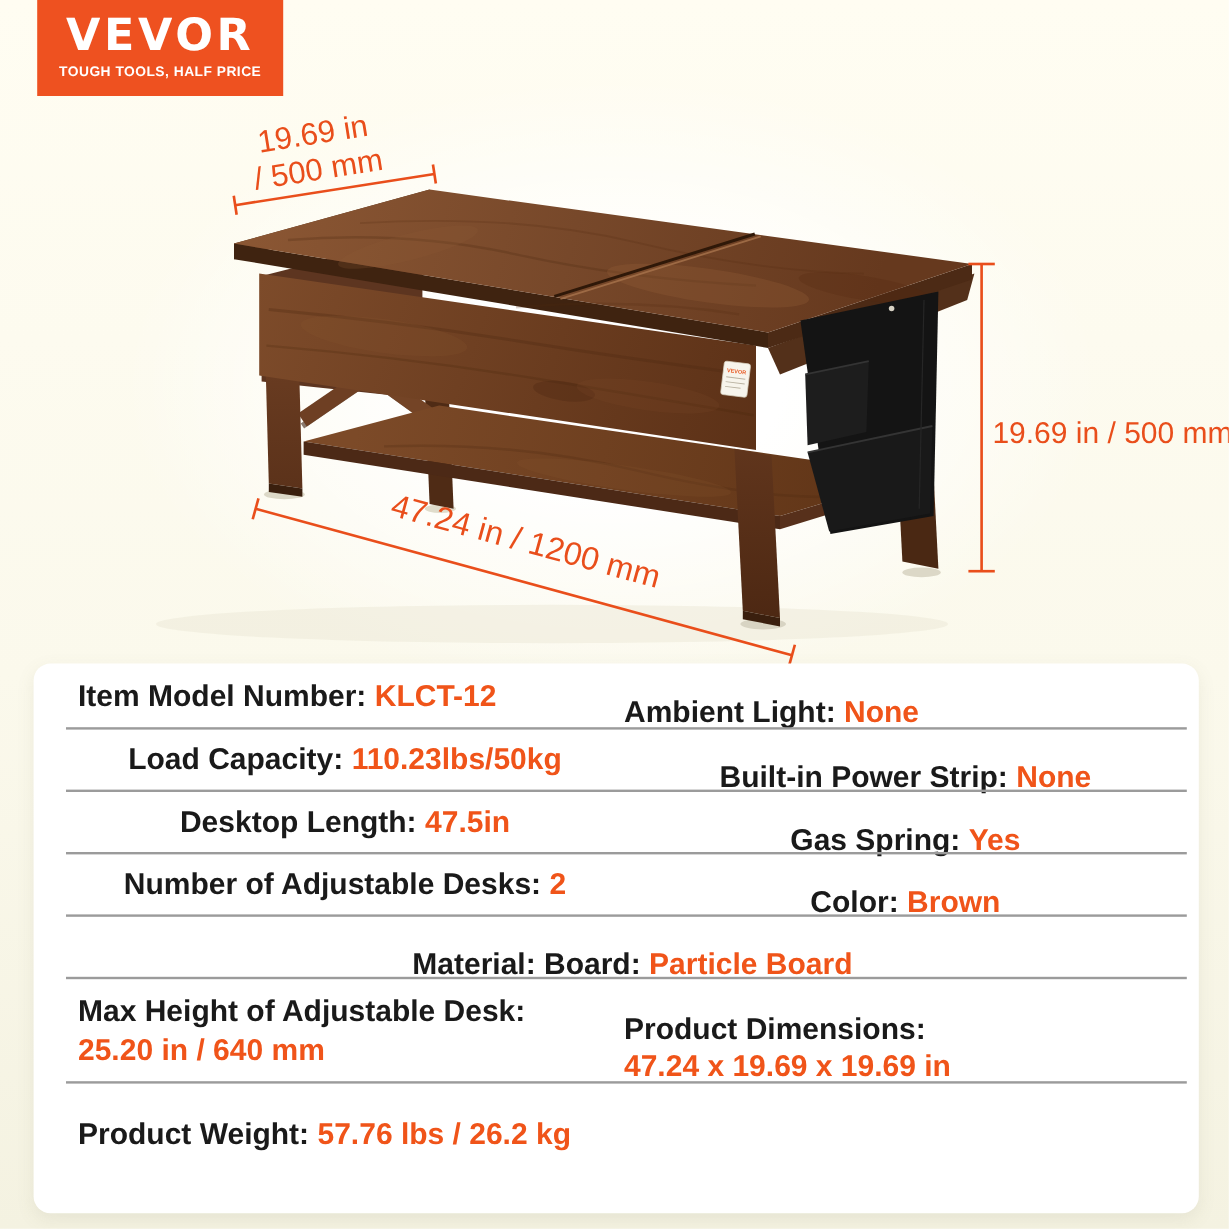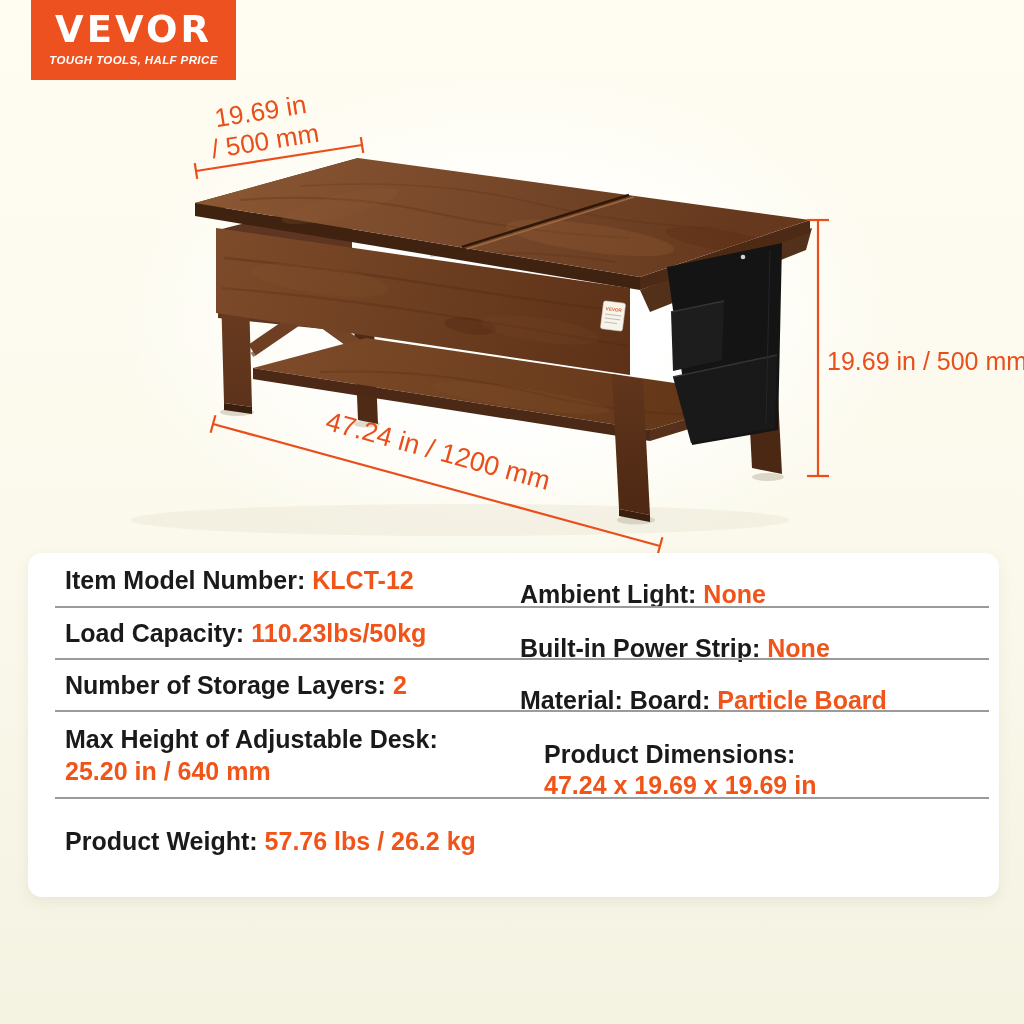--- a/index.html
+++ b/index.html
@@ -20,39 +20,39 @@
   .stage{position:absolute;inset:0;}
   .glow{position:absolute;left:110px;top:70px;width:800px;height:500px;
     background:radial-gradient(ellipse at 50% 50%, #ffffff 25%, rgba(255,255,255,0.0) 72%);}
   .scene{position:absolute;left:0;top:0;width:1024px;height:1024px;}
 
   
   .logo{position:absolute;left:31px;top:0;width:205px;height:80px;
     background:var(--brand-orange);color:#fff;text-align:center;}
   .logo-word{font-size:37px;font-weight:bold;letter-spacing:3px;line-height:1;margin-top:11px;
     font-family:"DejaVu Sans","Liberation Sans",sans-serif;}
-  .logo-tag{font-size:11.5px;font-weight:bold;letter-spacing:0.4px;margin-top:6px;font-style:italic;}
+  .logo-tag{font-size:11.5px;font-weight:bold;letter-spacing:0.4px;margin-top:6px;}
 
   
   .dim{position:absolute;color:var(--dim-orange);white-space:nowrap;}
   .dim-top{left:168px;top:97px;width:190px;text-align:center;font-size:26px;line-height:1.15;
     transform:rotate(-9deg);}
   .dim-bottom{left:248px;top:436px;width:380px;text-align:center;font-size:27px;
     transform:rotate(15.3deg);}
   .dim-right{left:827px;top:347px;font-size:25px;}
 
   
-  .panel{position:absolute;left:28px;top:553px;width:971px;height:344px;
+  .panel{position:absolute;left:28px;top:553px;width:971px;height:458px;
     background:var(--panel-white);border-radius:14px;
     box-shadow:0 5px 14px rgba(120,115,90,0.10);
     display:flex;flex-direction:column;overflow:hidden;}
   .row{display:flex;align-items:center;padding:0 10px 0 37px;position:relative;flex:0 0 auto;}
   .row:not(:last-child)::after{content:"";position:absolute;left:27px;right:10px;bottom:0;
     height:2px;background:var(--divider-gray);}
-  .r55{height:55px;} .r52{height:52px;} .r87{height:87px;gap:24px;} .r56{height:56px;}
+  .r55{height:55px;} .r52{height:52px;text-align:center;} .r87{height:87px;} .r56{height:56px;}
   .cell{font-size:25px;font-weight:bold;line-height:1.26;}
   .cell.left{width:455px;flex:0 0 auto;padding-right:10px;}
   .cell.right{flex:1;margin-top:29px;}
   .lbl{color:var(--text-black);margin-right:7px;}
   .val{color:var(--accent-orange);}
   .stacked .lbl{display:block;margin-right:0;}
   .stacked .val{display:block;}
 </style>
 </head>
 <body>
@@ -207,22 +207,35 @@
     <div class="row r52">
       <div class="cell left">
         <span class="lbl">Load Capacity:</span><span class="val">110.23lbs/50kg</span>
       </div>
       <div class="cell right">
         <span class="lbl">Built-in Power Strip:</span><span class="val">None</span>
       </div>
     </div>
     <div class="row r52">
       <div class="cell left">
-        <span class="lbl">Number of Storage Layers:</span><span class="val">2</span>
-      </div>
+        <span class="lbl">Desktop Length:</span><span class="val">47.5in</span>
+      </div>
+      <div class="cell right">
+        <span class="lbl">Gas Spring:</span><span class="val">Yes</span>
+      </div>
+    </div>
+    <div class="row r52">
+      <div class="cell left">
+        <span class="lbl">Number of Adjustable Desks:</span><span class="val">2</span>
+      </div>
+      <div class="cell right">
+        <span class="lbl">Color:</span><span class="val">Brown</span>
+      </div>
+    </div>
+    <div class="row r52">
       <div class="cell right">
         <span class="lbl">Material: Board:</span><span class="val">Particle Board</span>
       </div>
     </div>
     <div class="row r87">
       <div class="cell left stacked">
         <span class="lbl">Max Height of Adjustable Desk:</span>
           <span class="val">25.20 in / 640 mm</span>
       </div>
       <div class="cell right stacked">

